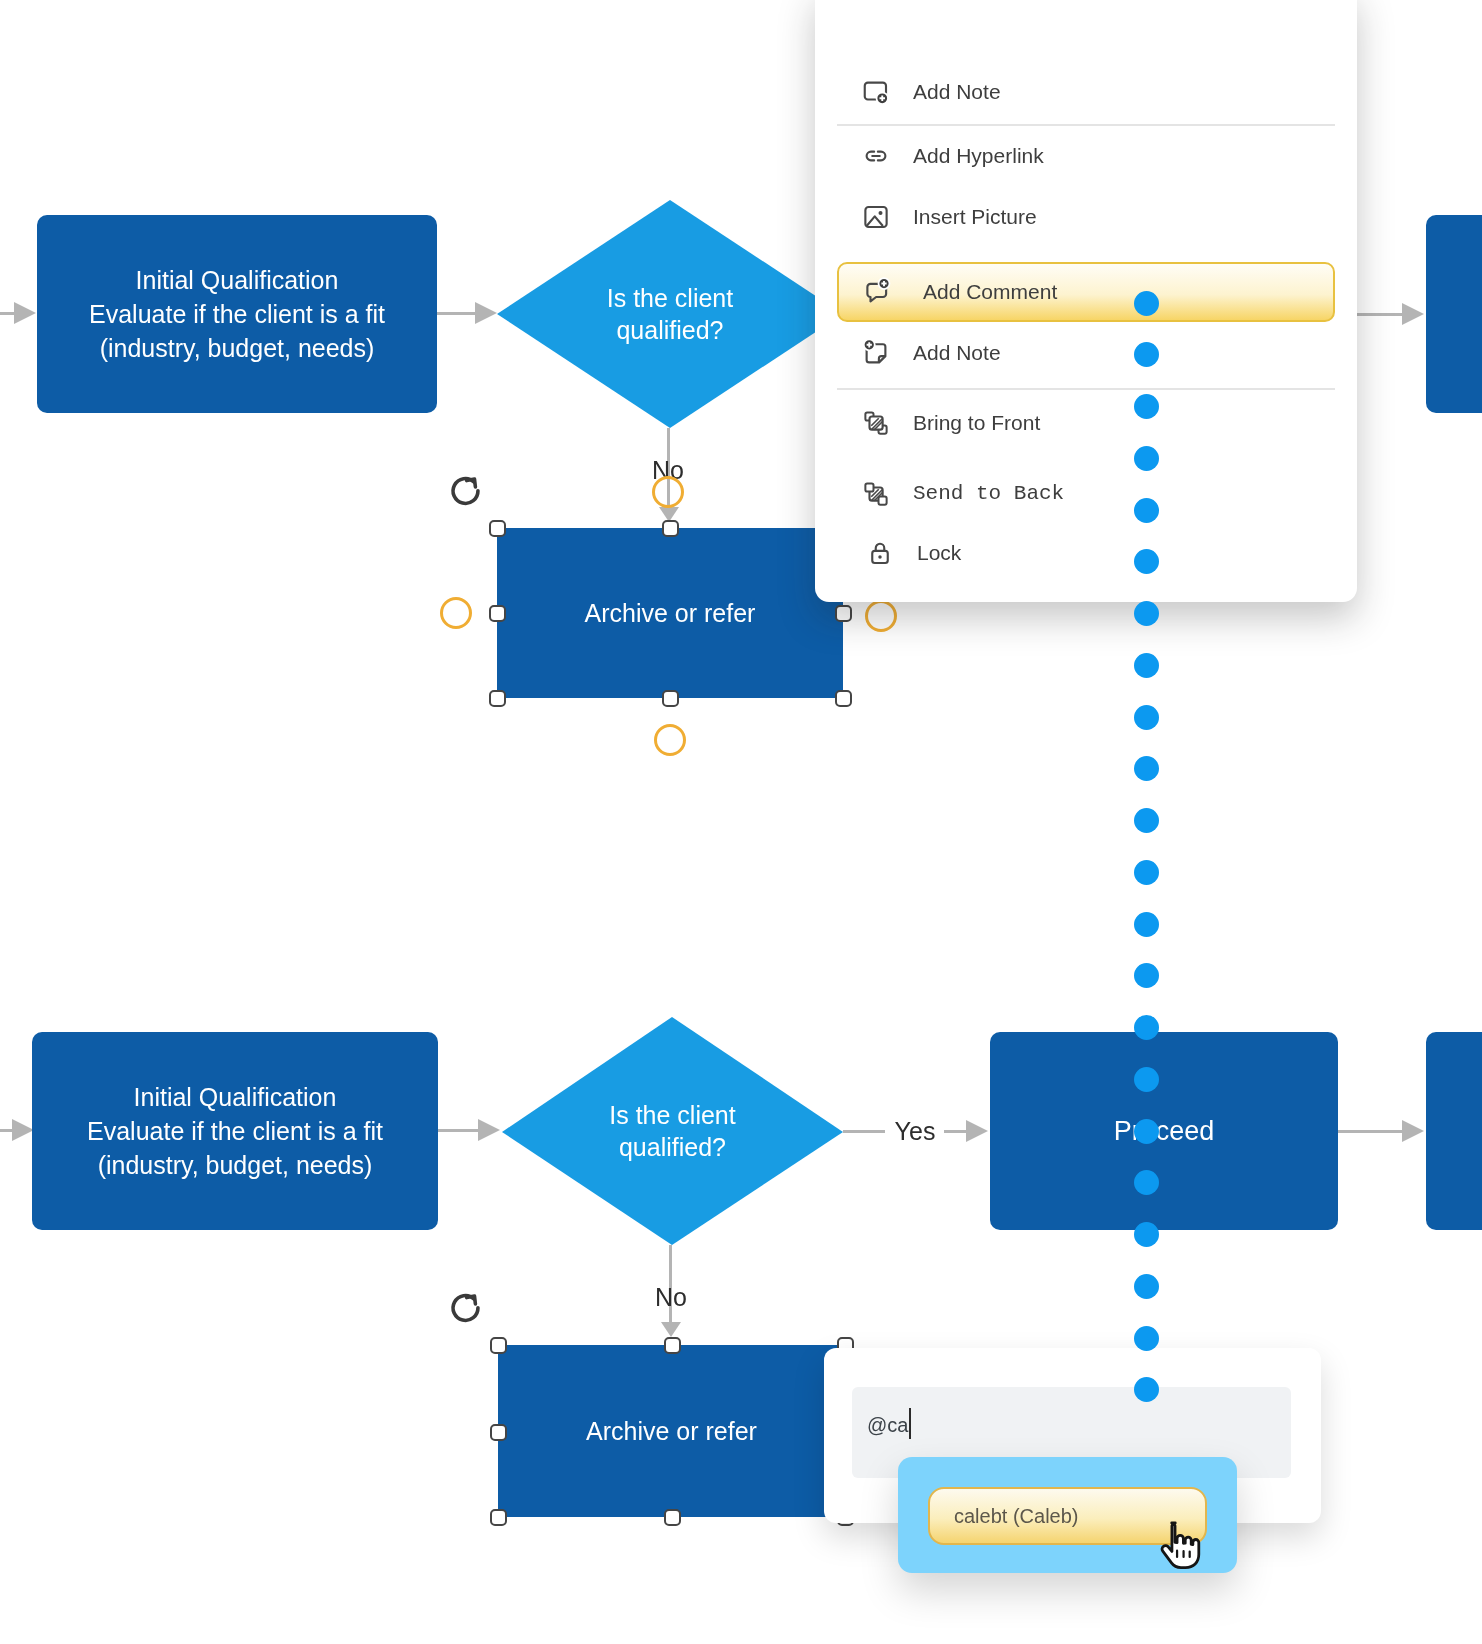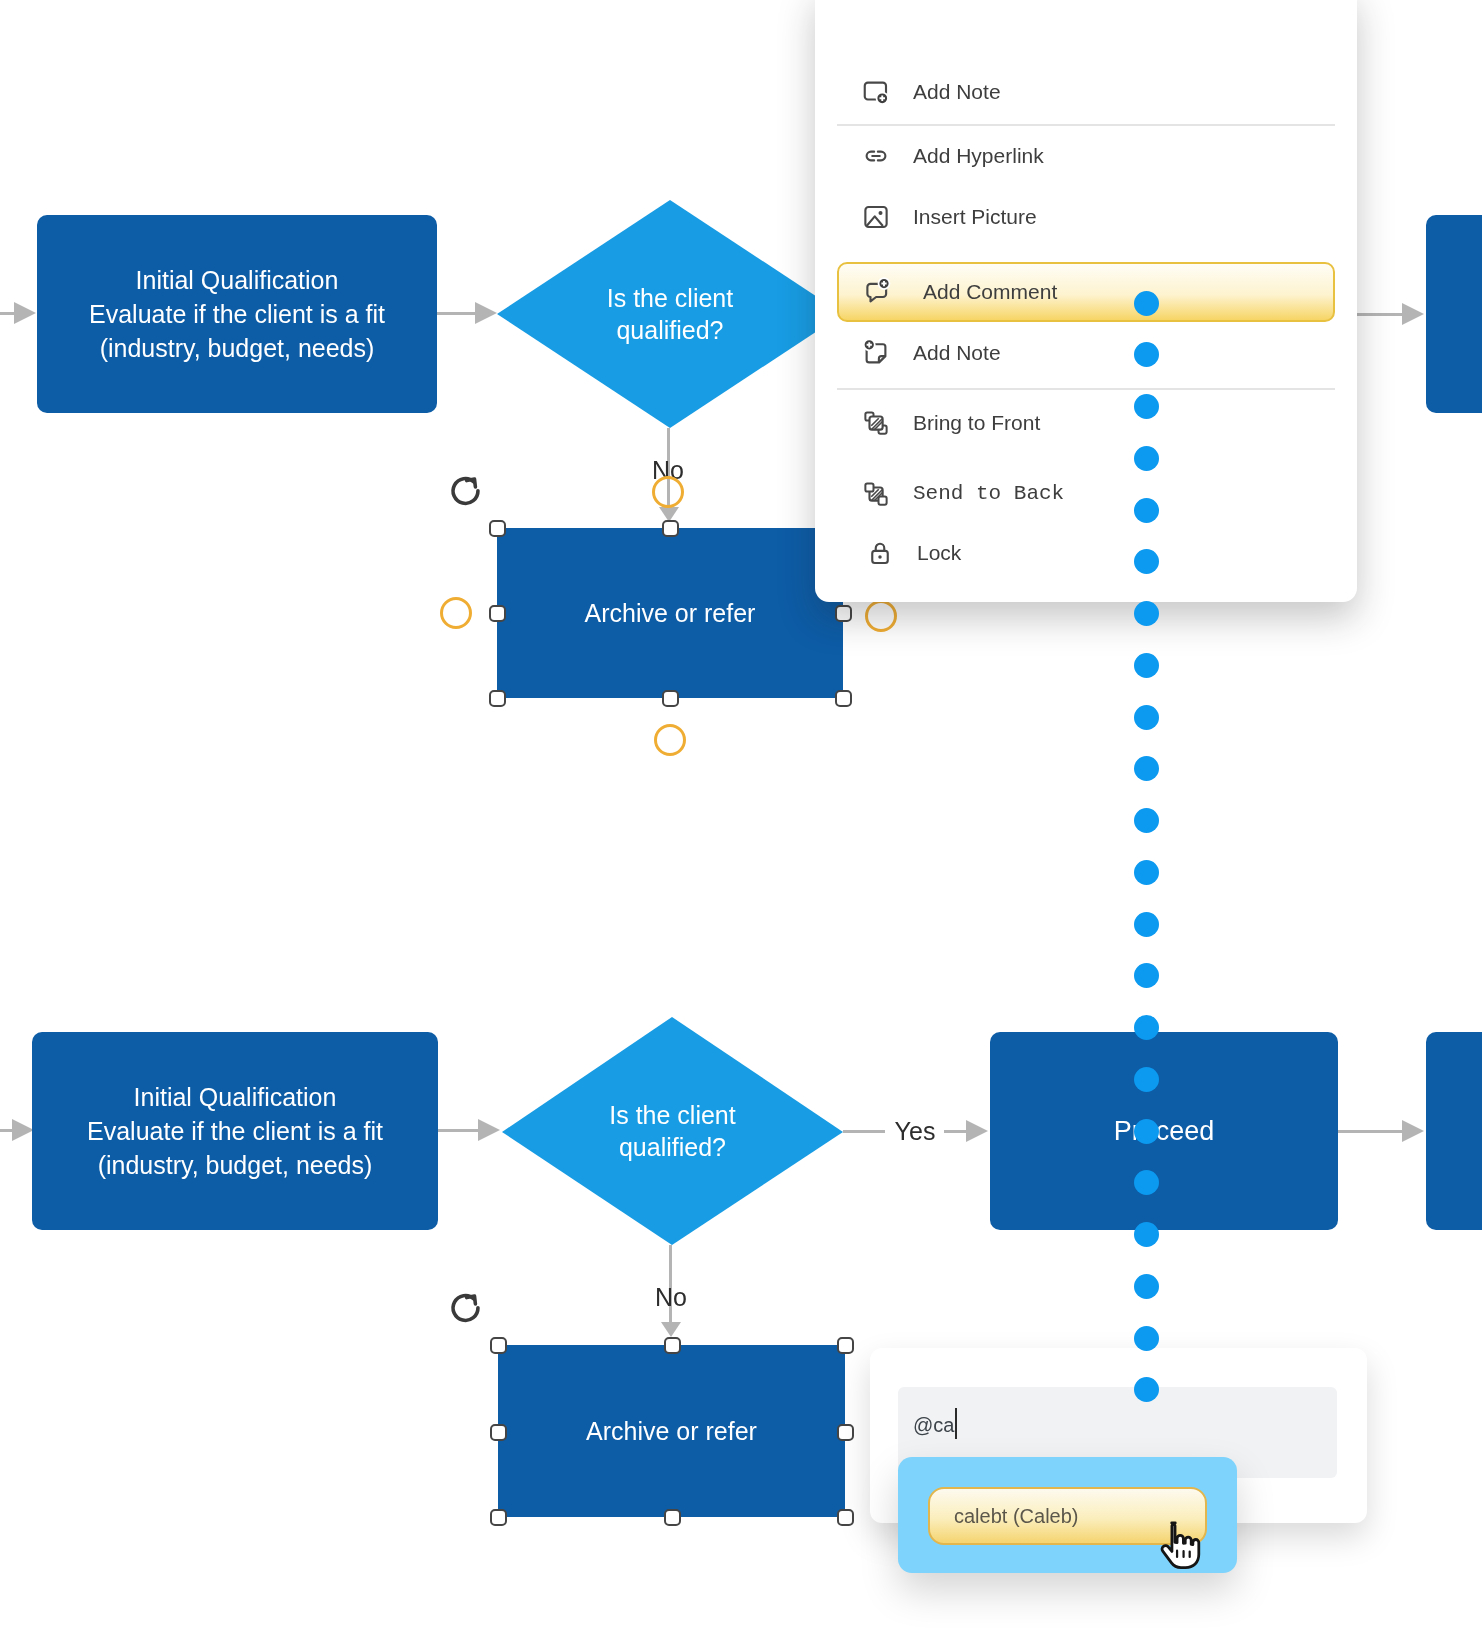--- a/index.html
+++ b/index.html
@@ -36,21 +36,21 @@
         border-radius:14px;box-shadow:0 16px 36px rgba(30,30,30,.25);z-index:8;}
   .menu-row{position:absolute;left:22px;right:22px;height:61px;display:flex;align-items:center;
             gap:22px;padding-left:24px;font-size:21px;color:#3e3e3e;cursor:default;box-sizing:border-box;}
   .menu-row svg{flex:0 0 auto;}
   .menu-row.hl{height:60px;border:2px solid #e8c140;border-radius:10px;
                background:linear-gradient(#fffdf6 0%,#fdf3cf 55%,#f7d566 100%);}
   .menu-div{position:absolute;left:22px;right:22px;height:1.5px;background:#e4e4e4;}
   .submenu-chevron{position:absolute;right:34px;top:50%;transform:translateY(-50%);}
 
   
-  .composer{position:absolute;left:870px;top:1348px;width:497px;height:175px;background:#fff;
+  .composer{position:absolute;left:824px;top:1348px;width:497px;height:175px;background:#fff;
             border-radius:12px;box-shadow:0 14px 32px rgba(0,0,0,.15);z-index:5;}
   .composer-field{position:absolute;left:28px;top:39px;width:439px;height:91px;background:#f0f2f4;
                   border-radius:6px;font-size:20px;color:#3c4349;padding:21px 0 0 15px;box-sizing:border-box;}
   .caret{display:inline-block;width:2px;height:31px;background:#2b2b2b;vertical-align:-7px;margin-left:1px;}
   .popup{position:absolute;left:898px;top:1457px;width:339px;height:116px;background:#7dd3fc;
          border-radius:14px;box-shadow:0 18px 38px rgba(0,0,0,.17);z-index:6;}
   .suggestion{position:absolute;left:30px;top:30px;width:279px;height:58px;border:2px solid #e2b64d;
               border-radius:16px;background:linear-gradient(#fdfaef 0%,#fbeebc 55%,#f5d470 100%);
               display:flex;align-items:center;padding-left:24px;font-size:20px;color:#5c574b;
               box-sizing:border-box;cursor:pointer;}

